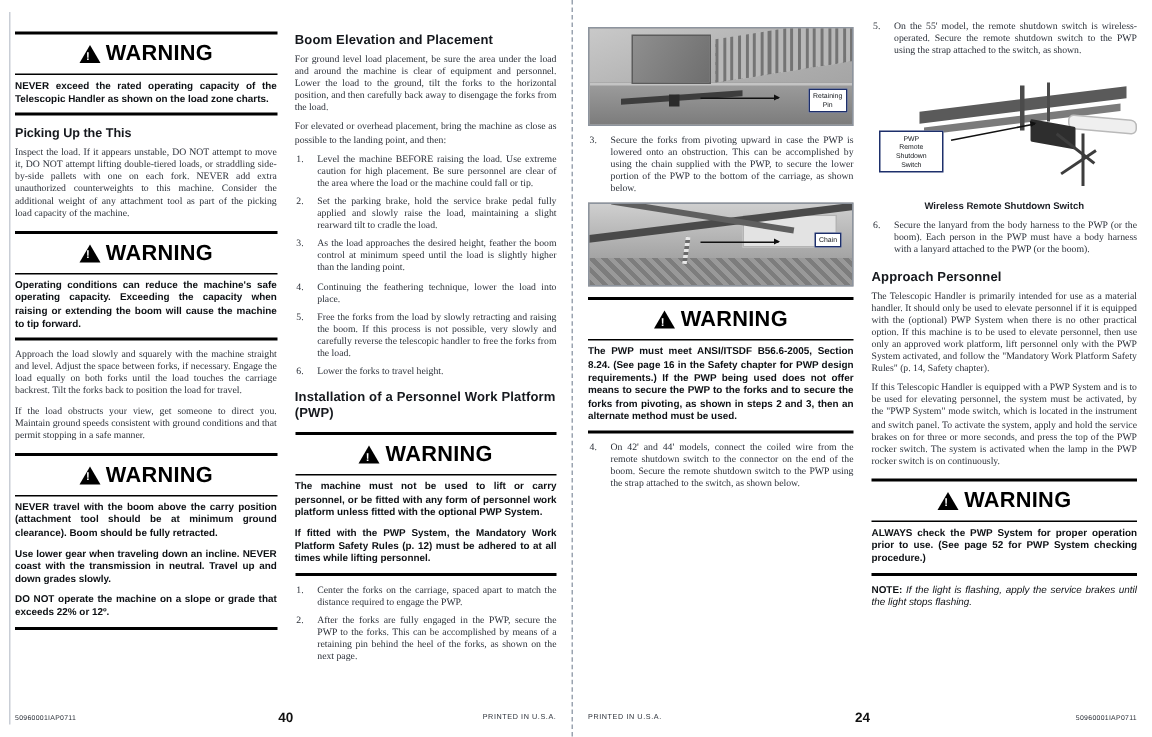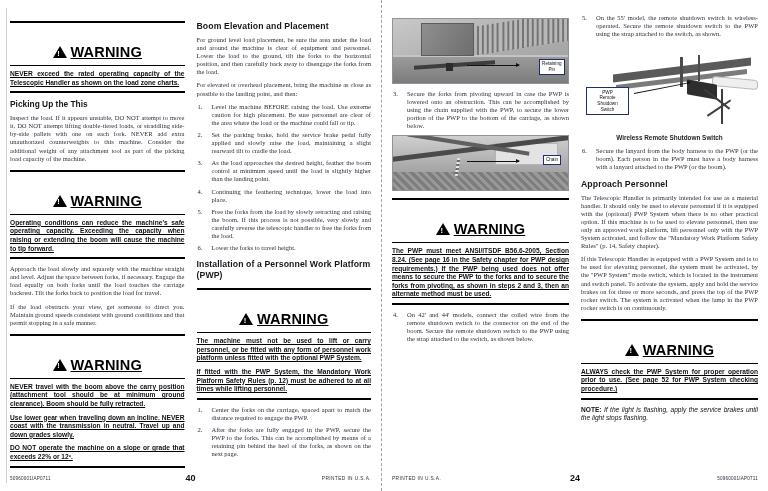--- a/index.html
+++ b/index.html
@@ -97,22 +97,21 @@
     left: 1px;
     top: 0;
     width: 11px;
   }
 
   
   .warn {
     margin: 7px 0 6px 0;
     border-top: 2.4px solid #000;
     border-bottom: 2.4px solid #000;
-    padding: 19px 0 4px 0;
-    text-decoration: underline;
+    padding: 3px 0 4px 0;
   }
   .warn-head {
     display: flex;
     align-items: center;
     justify-content: center;
     gap: 4px;
     padding: 2px 0 3px 0;
   }
   .warn-head .tri {
     width: 0; height: 0;

